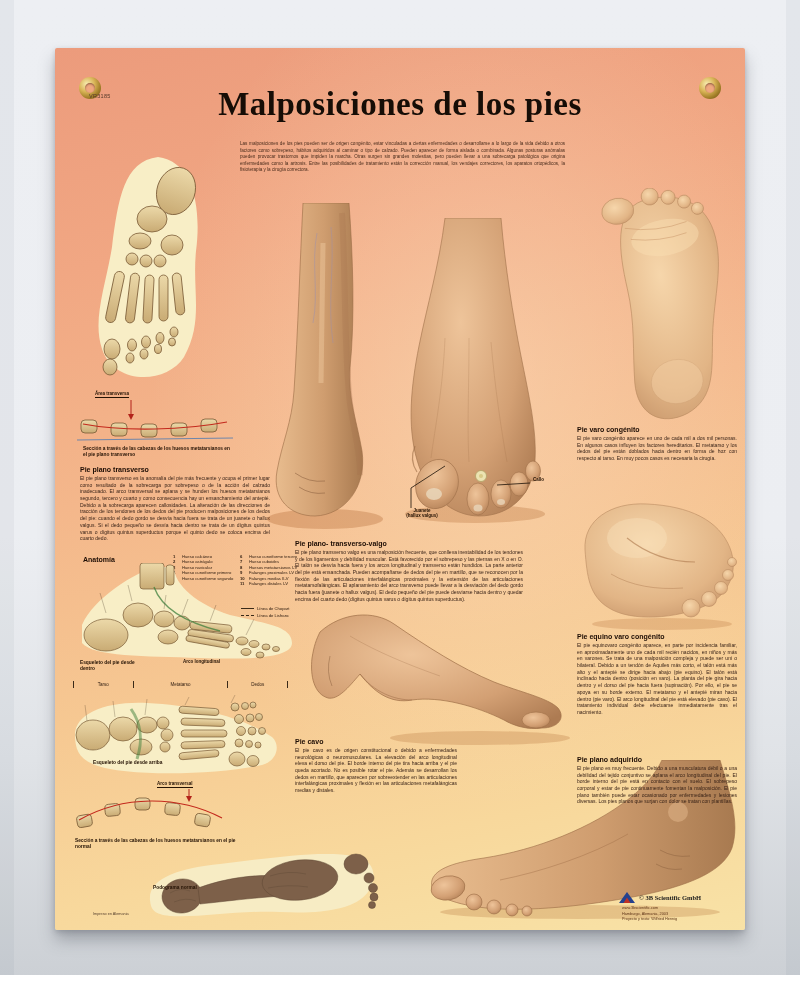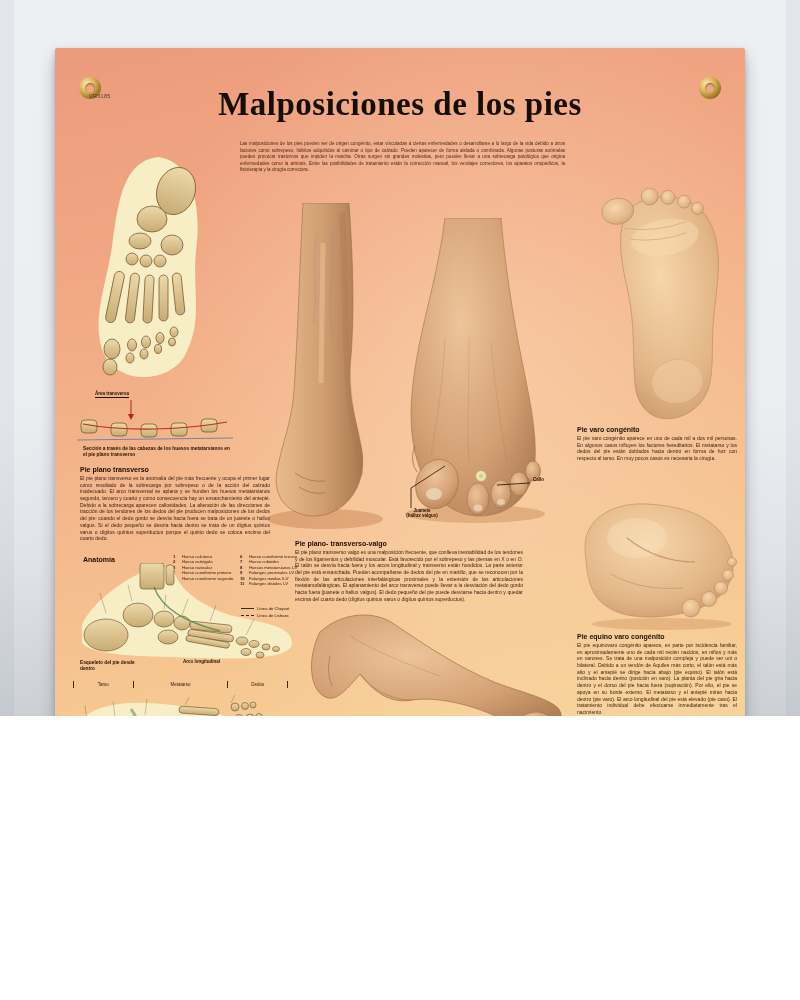--- a/index.html
+++ b/index.html
@@ -1,16 +1,16 @@
 <!DOCTYPE html>
 <html><head>
 <meta charset="utf-8">
 <style>
   html,body{margin:0;padding:0;}
-  #screen{position:relative;width:800px;height:716px;overflow:hidden;
+  #screen{position:relative;width:800px;height:975px;overflow:hidden;
     background:linear-gradient(180deg,#edeff3 0%,#eceef2 55%,#e0e3e7 78%,#ccd0d5 100%);
     font-family:"Liberation Sans",sans-serif;}
   .edge{position:absolute;top:0;bottom:0;width:14px;background:rgba(60,70,90,0.05);}
   .edge.l{left:0}.edge.r{right:0}
 
   .poster{position:absolute;left:55px;top:48px;width:690px;height:882px;border-radius:2px;
     background:
       radial-gradient(ellipse at 62% 38%, rgba(255,238,205,.38), rgba(255,238,205,0) 55%),
       linear-gradient(168deg,#ec9b7c 0%,#f1a783 22%,#f4b78b 45%,#f6c892 66%,#f8d89c 84%,#f8e2a6 100%);
     box-shadow:0 10px 16px rgba(80,85,95,.38),0 2px 5px rgba(80,85,95,.25);}

